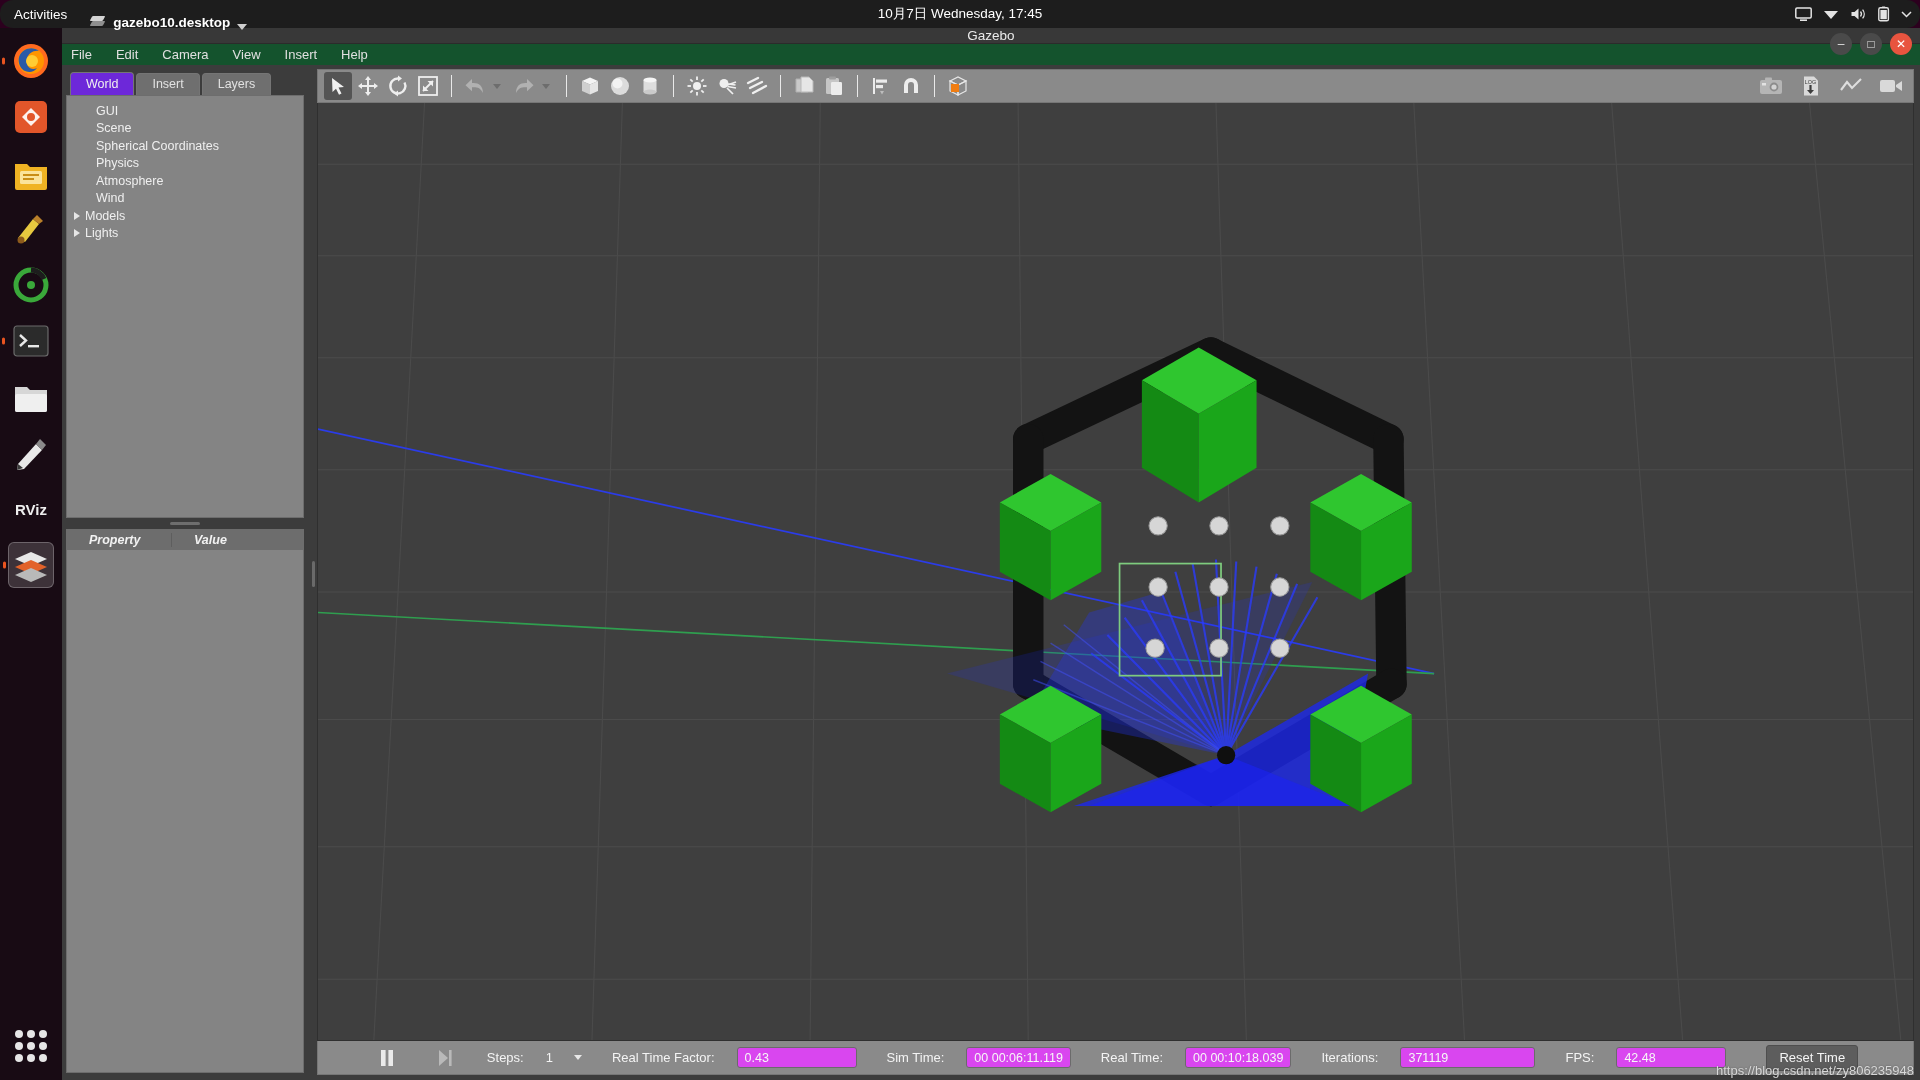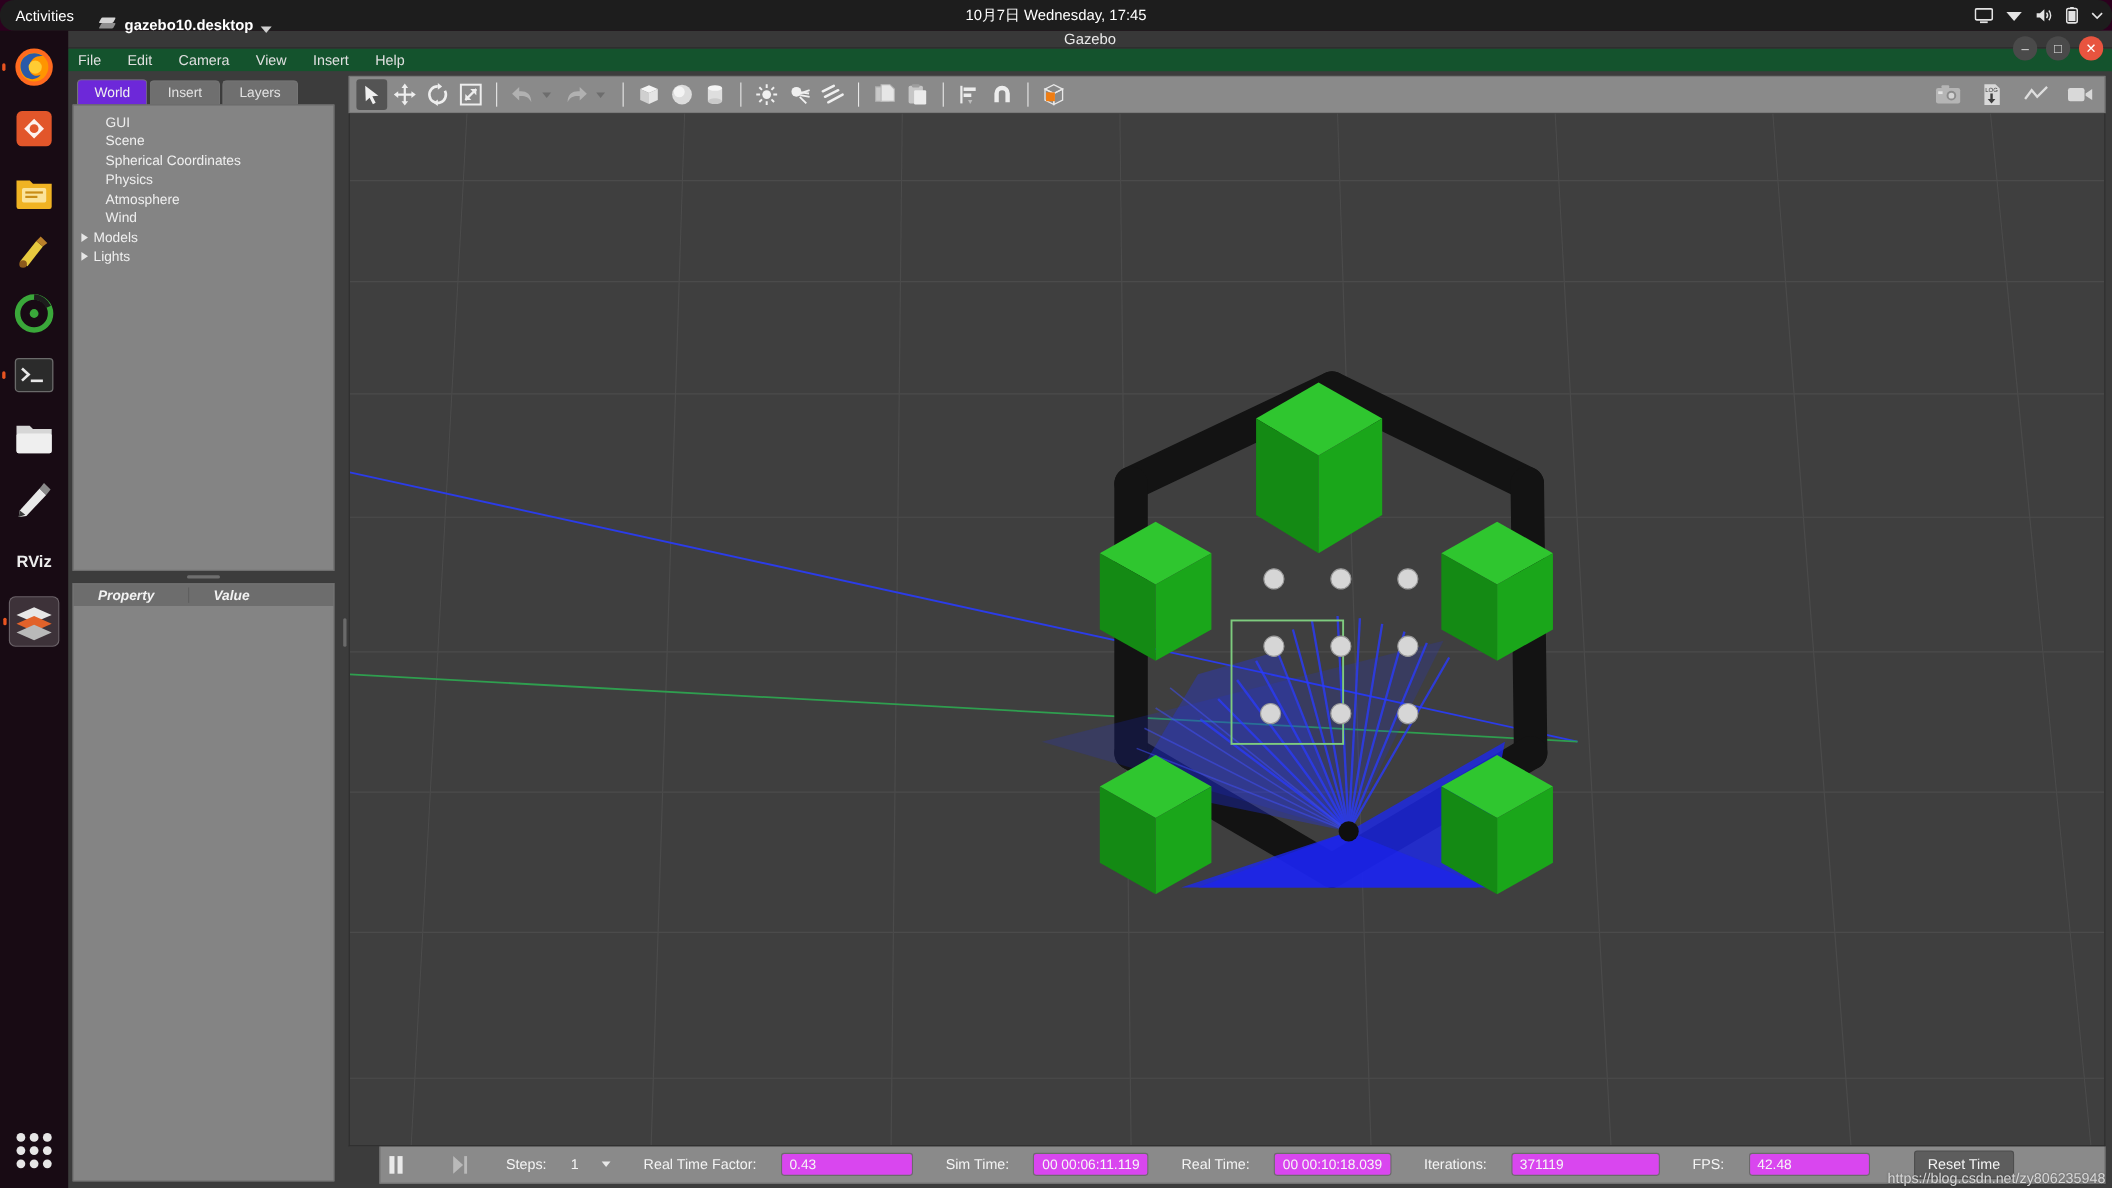--- a/index.html
+++ b/index.html
@@ -159,22 +159,22 @@
   .tb-caret { width: 0; height: 0; border-left: 4px solid transparent; border-right: 4px solid transparent;
               border-top: 5px solid #6d6d6d; margin: 0 7px 0 2px; }
   #tb-right { position: absolute; right: 8px; display: flex; align-items: center; gap: 12px; }
 
   #render-view {
     flex: 1; background: #3f3f3f; position: relative; overflow: hidden;
     border: 1px solid #2f2f2f; border-top: none; min-height: 0;
   }
   #statusbar {
     height: 34px; background: #8a8a8a; border: 1px solid #767676; border-top: none;
-    display: flex; align-items: center; gap: 16px;
-    color: #f4f4f4; font-size: 13px; margin-left: 28px;
+    display: flex; align-items: center; justify-content: center; gap: 16px;
+    color: #f4f4f4; font-size: 13px;
   }
   .sb-label { margin-right: 6px; }
   .sb-field {
     background: #d946ef; border: 1px solid #6b6b6b; border-radius: 3px;
     height: 21px; display: flex; align-items: center; padding: 0 7px;
     color: #f7f7f7; font-size: 12.5px; margin-right: 14px;
   }
   .sb-btn {
     background: #5d5d5d; border: 1px solid #4e4e4e; border-radius: 3px;
     height: 26px; display: flex; align-items: center; padding: 0 12px;

